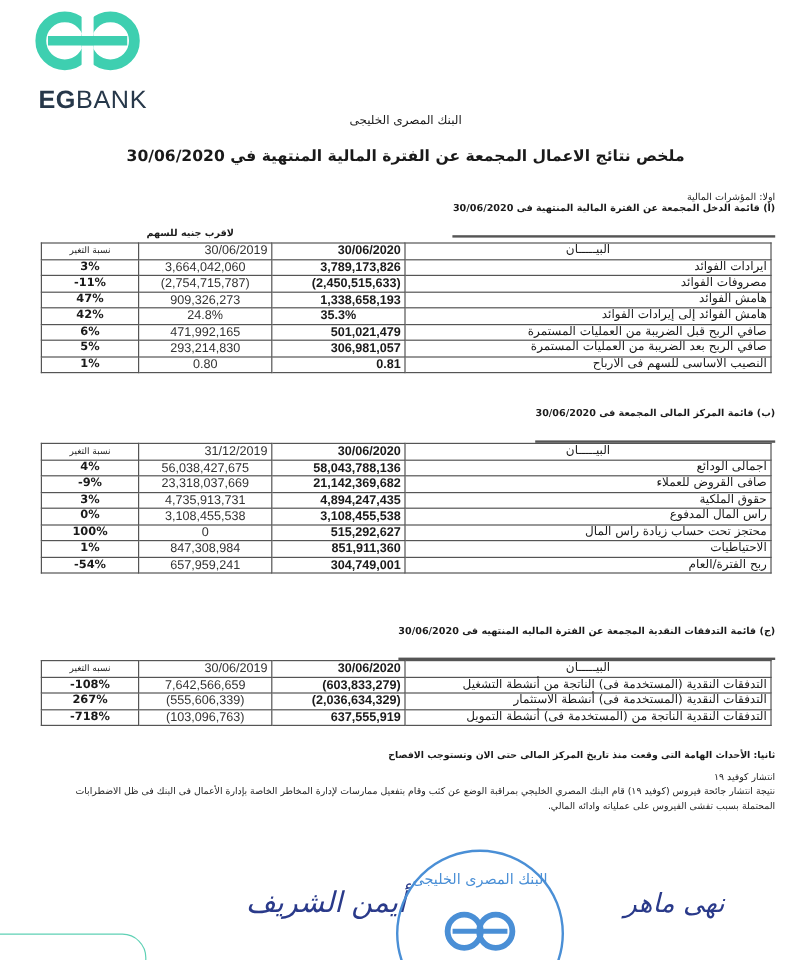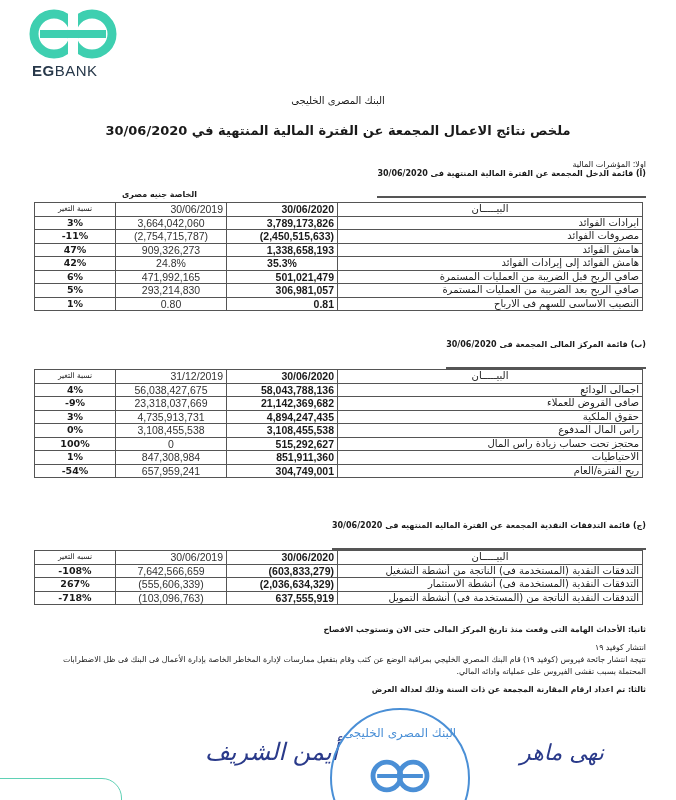--- a/index.html
+++ b/index.html
@@ -1,19 +1,19 @@
 <!DOCTYPE html>
 <html><head>
 <meta charset="utf-8">
 <style>
   html, body { margin:0; padding:0; background:#ffffff; }
   body { width:676px; height:800px; position:relative; overflow:hidden; font-family:"DejaVu Sans", sans-serif; color:#1a1a1a; }
   .logo { position:absolute; left:28px; top:8px; width:95px; }
   .logo svg { display:block; }
-  .logo-text { font-family:"Liberation Sans", sans-serif; font-size:15px; color:#27384a; letter-spacing:0.5px; margin-top:2px; margin-left:4px; }
+  .logo-text { font-family:"Liberation Sans", sans-serif; font-size:21px; color:#27384a; letter-spacing:0.5px; margin-top:12px; margin-left:4px; }
   .logo-text b { font-weight:700; }
   .logo-text span { font-weight:400; }
   .bank-name { position:absolute; left:0; width:676px; top:95px; text-align:center; font-size:10px; direction:rtl; }
   .main-title { position:absolute; left:0; width:676px; top:123px; text-align:center; font-size:13px; font-weight:700; direction:rtl; }
   .sec { position:absolute; right:30px; direction:rtl; font-size:8px; }
   .sec-head { font-weight:400; }
   .sec-sub { font-weight:700; border-bottom:2px solid #555; padding-bottom:18px; display:inline-block; }
   .unit { position:absolute; left:122px; top:190px; font-size:8px; direction:rtl; font-weight:700; }
   table.fin { position:absolute; left:34px; width:609px; border-collapse:collapse; font-size:9.5px; }
   table.fin td { border:1px solid #555; height:12.5px; padding:0 3px; line-height:12px; white-space:nowrap; }
@@ -47,21 +47,21 @@
   <div class="logo-text"><b>EG</b><span>BANK</span></div>
 </div>
 
 <div class="bank-name">البنك المصرى الخليجى</div>
 <div class="main-title">ملخص نتائج الاعمال المجمعة عن الفترة المالية المنتهية في 30/06/2020</div>
 
 <div class="sec" style="top:160px;">
   <div class="sec-head">اولا: المؤشرات المالية</div>
   <div class="sec-sub">(أ) قائمة الدخل المجمعة عن الفترة المالية المنتهية فى 30/06/2020</div>
 </div>
-<div class="unit">الخاصة جنيه مصرى</div>
+<div class="unit">لاقرب جنيه للسهم</div>
 
 <table class="fin" style="top:202px;">
   <tbody>
       <tr class="hdr">
     <td class="pct">نسبة التغير</td>
     <td class="prev">30/06/2019</td>
     <td class="cur">30/06/2020</td>
     <td class="lbl">البيـــــان</td>
   </tr>
   <tr>
@@ -194,21 +194,20 @@
         <td class="cur">637,555,919</td>
         <td class="lbl">التدفقات النقدية الناتجة من (المستخدمة فى) أنشطة التمويل</td>
       </tr>
 </tbody>
   </table>
 
 <div class="notes" style="top:624px;">
   <p class="b" style="margin-bottom:6px;">ثانيا: الأحداث الهامة  التى وقعت منذ تاريخ المركز المالى حتى الان وتستوجب الافصاح</p>
   <p>انتشار كوفيد ١٩</p>
   <p>نتيجة انتشار جائحة فيروس (كوفيد ١٩) قام البنك المصري الخليجي بمراقبة الوضع عن كثب وقام بتفعيل ممارسات لإدارة المخاطر الخاصة بإدارة الأعمال فى البنك فى ظل الاضطرابات المحتملة بسبب تفشى الفيروس على عملياته وادائه المالي.</p>
-  <p class="b" style="margin-top:6px;">ثالثا: تم اعداد ارقام المقارنة المجمعة عن ذات السنة وذلك لعدالة العرض</p>
 </div>
 
 <div class="sig" style="left:205px; top:738px; font-size:24px;">أيمن الشريف</div>
 <div class="sig" style="left:520px; top:740px; font-size:22px;">نهى ماهر</div>
 <div class="stamp">
   <div class="stamp-text">البنك المصرى الخليجى</div>
   <svg width="64" height="36" viewBox="0 0 90 52">
     <circle cx="26" cy="26" r="20" fill="none" stroke="#4a8fd6" stroke-width="7"></circle>
     <circle cx="64" cy="26" r="20" fill="none" stroke="#4a8fd6" stroke-width="7"></circle>
     <line x1="12" y1="26" x2="78" y2="26" stroke="#4a8fd6" stroke-width="6"></line>

